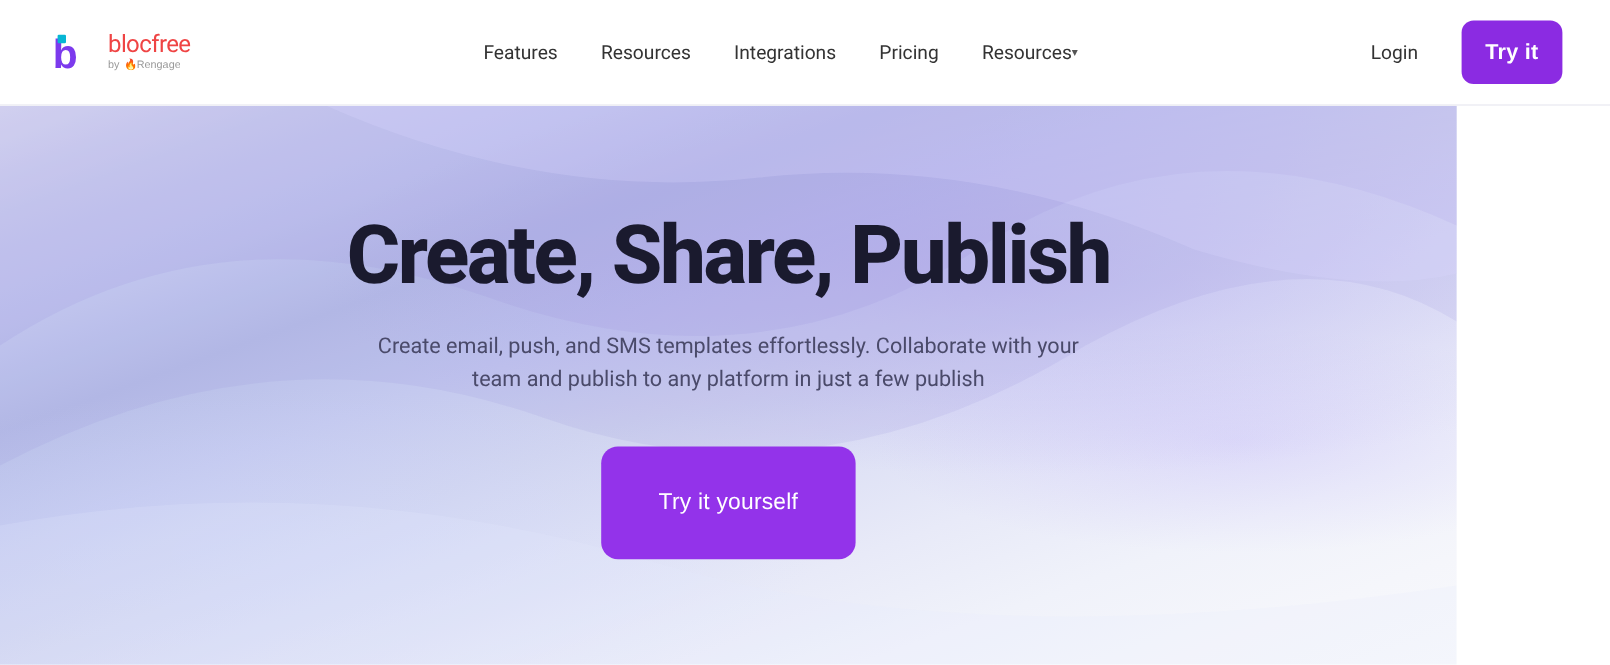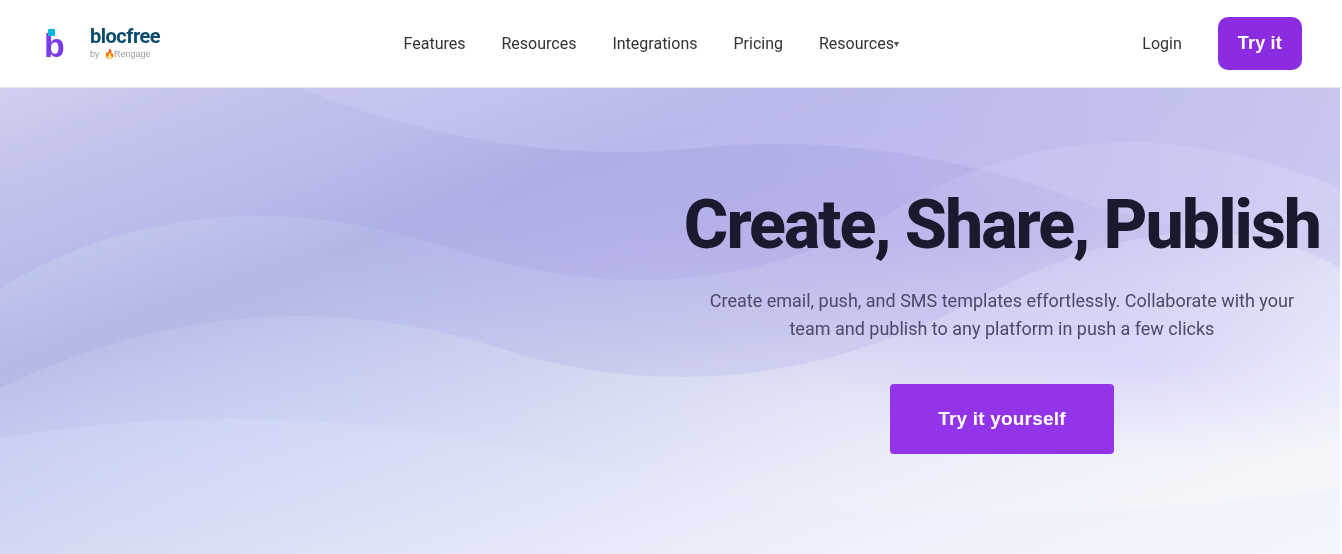--- a/index.html
+++ b/index.html
@@ -42,22 +42,22 @@
     }
 
     .logo-text-area {
       display: flex;
       flex-direction: column;
       line-height: 1;
     }
 
     .logo-name {
       font-size: 20px;
-      font-weight: 700;
-      color: #0c4a6e;
+      font-weight: 400;
+      color: #ef4444;
       letter-spacing: -0.5px;
     }
 
     .logo-sub {
       font-size: 9px;
       color: #888;
       margin-top: 1px;
     }
 
     .nav-links {
@@ -105,26 +105,26 @@
       border-radius: 10px;
       padding: 16px 20px;
       font-size: 18px;
       font-weight: 600;
       cursor: pointer;
       letter-spacing: 0.2px;
     }
 
     
     .hero {
-      width: 1340px;
+      width: 1214px;
       height: 466px;
       position: relative;
       display: flex;
       flex-direction: column;
-      align-items: flex-end;
+      align-items: center;
       justify-content: center;
       overflow: hidden;
     }
 
     .hero-bg {
       position: absolute;
       inset: 0;
       background: linear-gradient(160deg,
         #e8eaf8 0%,
         #d4d8f5 10%,
@@ -187,24 +187,24 @@
       margin-bottom: 40px;
       max-width: 620px;
       margin-left: auto;
       margin-right: auto;
     }
 
     .try-yourself-btn {
       background: #9333ea;
       color: #fff;
       border: none;
-      border-radius: 4px;
-      padding: 24px 48px;
+      border-radius: 14px;
+      padding: 36px 48px;
       font-size: 19px;
-      font-weight: 700;
+      font-weight: 400;
       cursor: pointer;
       letter-spacing: 0.2px;
     }
   </style>
 </head>
 <body>
 
 <nav class="navbar">
 
   <a class="logo-area" href="#">
@@ -268,16 +268,16 @@
       <path d="M 0 300 Q 250 180 500 260 Q 750 340 1000 200 Q 1200 100 1342 180 L 1342 0 L 0 0 Z" fill="rgba(140,130,210,0.12)"></path>
 
       <path d="M 300 0 Q 500 80 700 60 Q 900 40 1100 120 Q 1250 160 1342 140 L 1342 0 Z" fill="rgba(220,215,255,0.25)"></path>
 
       <path d="M 0 350 Q 300 300 600 380 Q 900 460 1342 400 L 1342 466 L 0 466 Z" fill="rgba(230,235,255,0.2)"></path>
     </svg>
   </div>
 
   <div class="hero-content">
     <h1 class="hero-title">Create, Share, Publish</h1>
-    <p class="hero-subtitle">Create email, push, and SMS templates effortlessly. Collaborate with your team and publish to any platform in push a few clicks</p>
+    <p class="hero-subtitle">Create email, push, and SMS templates effortlessly. Collaborate with your team and publish to any platform in just a few publish</p>
     <button class="try-yourself-btn">Try it yourself</button>
   </div>
 </section>
 
 </body></html>

